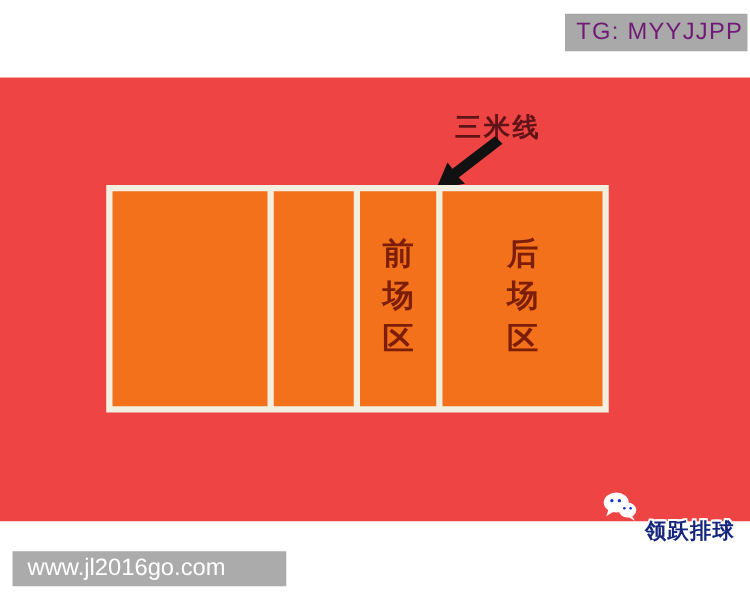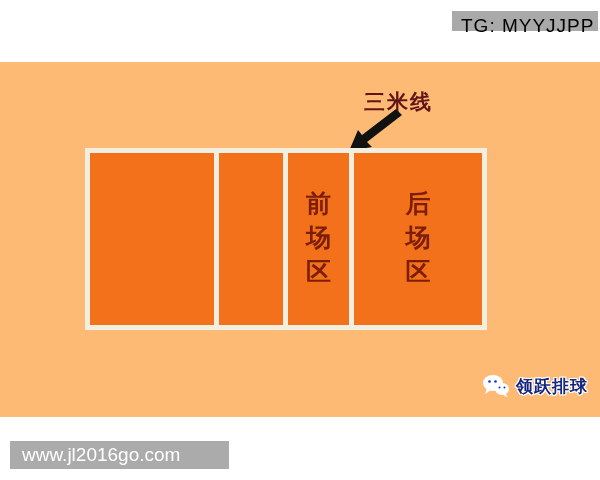--- a/index.html
+++ b/index.html
@@ -2,27 +2,27 @@
 <html><head>
 <meta charset="utf-8">
 <style>
   html,body{margin:0;padding:0;}
   body{font-family:"Liberation Sans", sans-serif;}
   .page{
     position:relative;width:600px;height:480px;background:#ffffff;overflow:hidden;
   }
   
   .tg-badge{
-    position:absolute;left:452px;top:11px;width:146px;height:20px;
-    background:#a9a9a9;color:#000000;font-size:19px;line-height:30px;
+    position:absolute;left:452px;top:11px;width:146px;height:30px;
+    background:#a9a9a9;color:#701a75;font-size:19px;line-height:30px;
     padding-left:9px;box-sizing:border-box;letter-spacing:1px;
   }
   
   .blue-area{
-    position:absolute;left:0;top:62px;width:600px;height:355px;background:#fdba74;
+    position:absolute;left:0;top:62px;width:600px;height:355px;background:#ef4444;
   }
   
   .court{
     position:absolute;left:85px;top:86px; 
     width:402px;height:182px;background:#f2efe0;
     display:flex;padding:5px;gap:5px;box-sizing:border-box;
   }
   .court-col{background:#f2711a;height:100%;}
   .col-1{width:124px;}
   .col-2{width:64px;}
@@ -39,20 +39,21 @@
   }
   .arrow-svg{position:absolute;left:335px;top:38px;} 
   
   .brand-logo{
     position:absolute;left:482px;top:312px; 
     display:flex;align-items:center;gap:6px;
   }
   .brand-text{
     color:#16267c;font-size:17px;font-weight:bold;letter-spacing:1px;
     text-shadow:-1px -1px 0 #ffffff,1px -1px 0 #ffffff,-1px 1px 0 #ffffff,1px 1px 0 #ffffff,0 1px 0 #ffffff,0 -1px 0 #ffffff,1px 0 0 #ffffff,-1px 0 0 #ffffff;
+    margin-top:39px;
   }
   
   .watermark-badge{
     position:absolute;left:10px;top:441px;width:219px;height:28px;
     background:#ababab;color:#ffffff;font-size:19px;line-height:28px;
     padding-left:12px;box-sizing:border-box;
   }
 </style>
 </head>
 <body>

